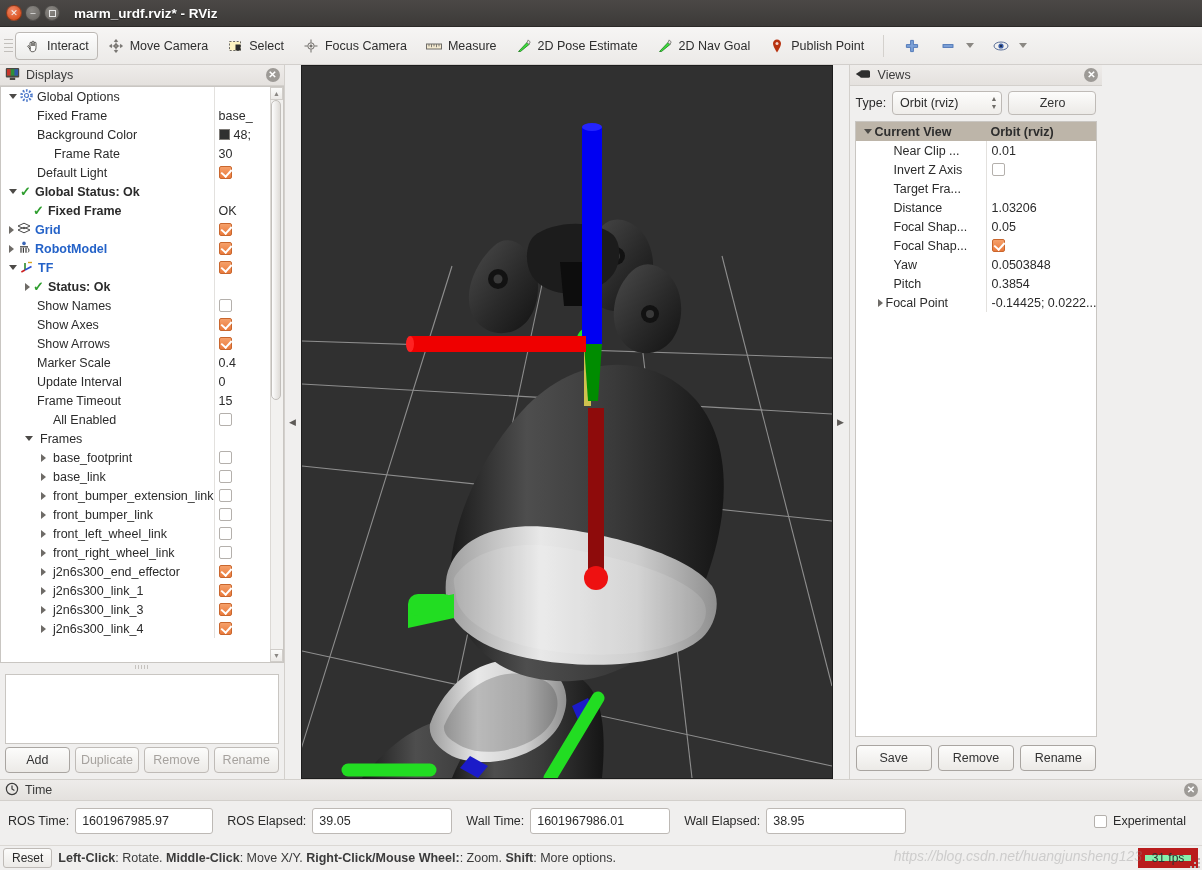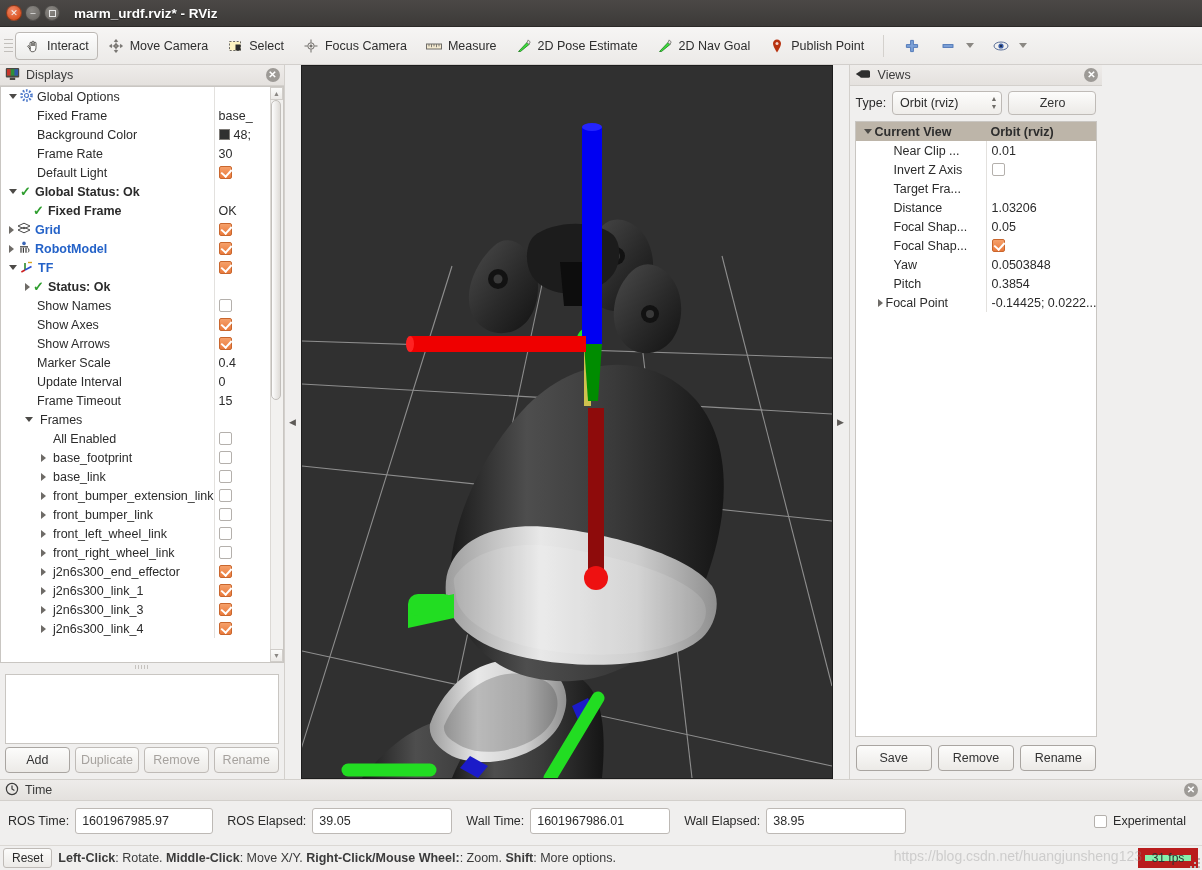--- a/index.html
+++ b/index.html
@@ -306,20 +306,21 @@
     display: flex; align-items: center; justify-content: center;
     font-size: 12px; color: #2f2f2f;
     background: #86efac;
     margin-right: 2px;
   }
   #watermark {
     position: absolute; right: 60px; top: 2px;
     font-size: 14px; color: rgba(140,140,140,.35);
     pointer-events: none; white-space: nowrap;
     font-family: "Liberation Sans", sans-serif;
+    font-style: italic;
   }
   .resize-grip {
     position: absolute; right: 2px; bottom: 2px;
     width: 10px; height: 10px;
   }
   .resize-grip i { position:absolute;width:2px;height:2px;background:#b8b5b1;display:block; }
 </style>
 </head>
 <body>
 
@@ -504,21 +505,21 @@
               <span class="" style="margin-left:4px">Background Color</span>
             </span>
             <span class="tval">
               <span class="swatch"></span>
               <span>48;</span>
             </span>
           </div>
           <div class="trow">
             <span class="tw-name" style="padding-left:24px">
               <span class="arrow-blank"></span>
-              <span class="" style="margin-left:4px">Frame Rate</span>
+              <span class="" style="margin-left:21px">Frame Rate</span>
             </span>
             <span class="tval">
               <span>30</span>
             </span>
           </div>
           <div class="trow">
             <span class="tw-name" style="padding-left:24px">
               <span class="arrow-blank"></span>
               <span class="" style="margin-left:4px">Default Light</span>
             </span>
@@ -645,34 +646,34 @@
           <div class="trow">
             <span class="tw-name" style="padding-left:24px">
               <span class="arrow-blank"></span>
               <span class="" style="margin-left:4px">Frame Timeout</span>
             </span>
             <span class="tval">
               <span>15</span>
             </span>
           </div>
           <div class="trow">
+            <span class="tw-name" style="padding-left:40px">
+              <span class="arrow-blank"></span>
+              <span class="" style="margin-left:4px">All Enabled</span>
+            </span>
+            <span class="tval">
+              <span class="chk "></span>
+            </span>
+          </div>
+          <div class="trow">
             <span class="tw-name" style="padding-left:24px">
               <span class="arrow-d"></span>
               <span class="" style="margin-left:4px">Frames</span>
             </span>
             <span class="tval"></span>
-          </div>
-          <div class="trow">
-            <span class="tw-name" style="padding-left:40px">
-              <span class="arrow-blank"></span>
-              <span class="" style="margin-left:4px">All Enabled</span>
-            </span>
-            <span class="tval">
-              <span class="chk "></span>
-            </span>
           </div>
           <div class="trow">
             <span class="tw-name" style="padding-left:40px">
               <span class="arrow-r"></span>
               <span class="" style="margin-left:4px">base_footprint</span>
             </span>
             <span class="tval">
               <span class="chk "></span>
             </span>
           </div>

